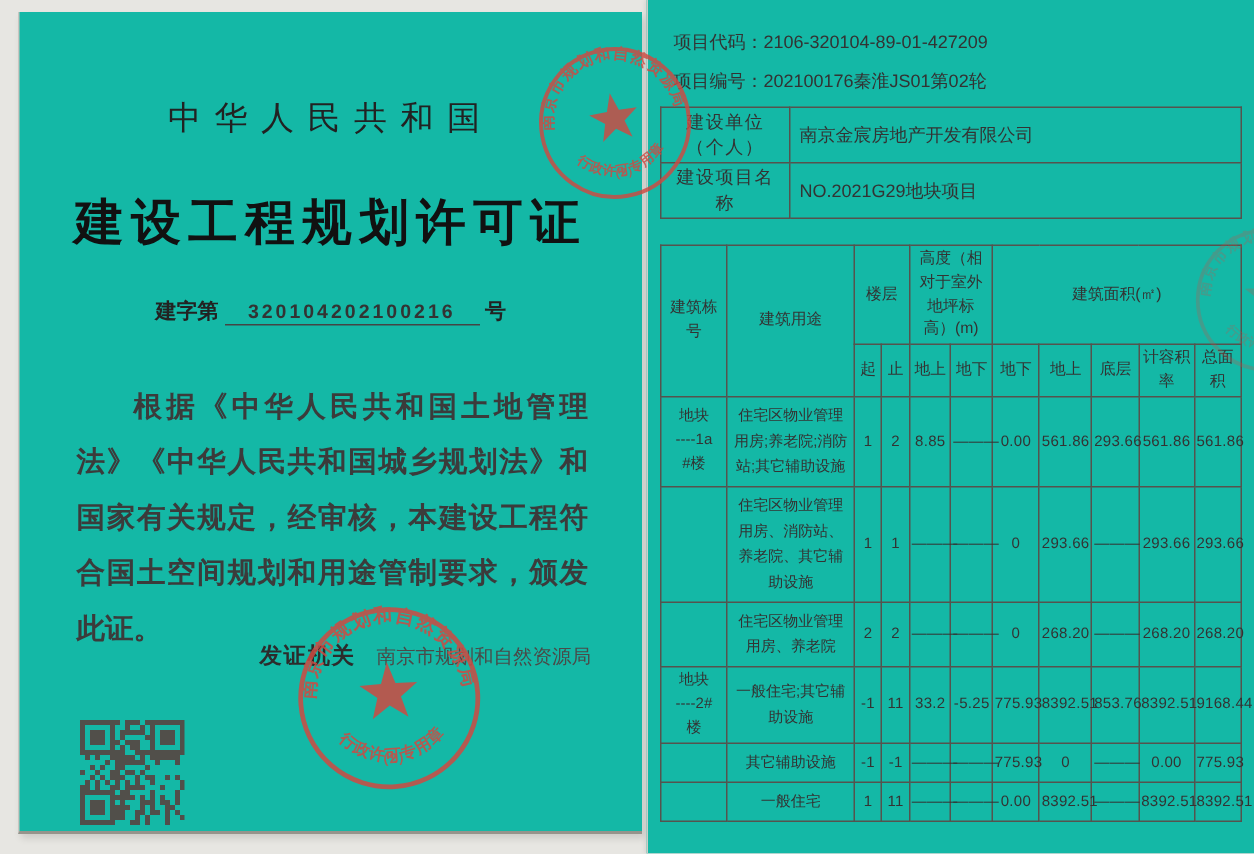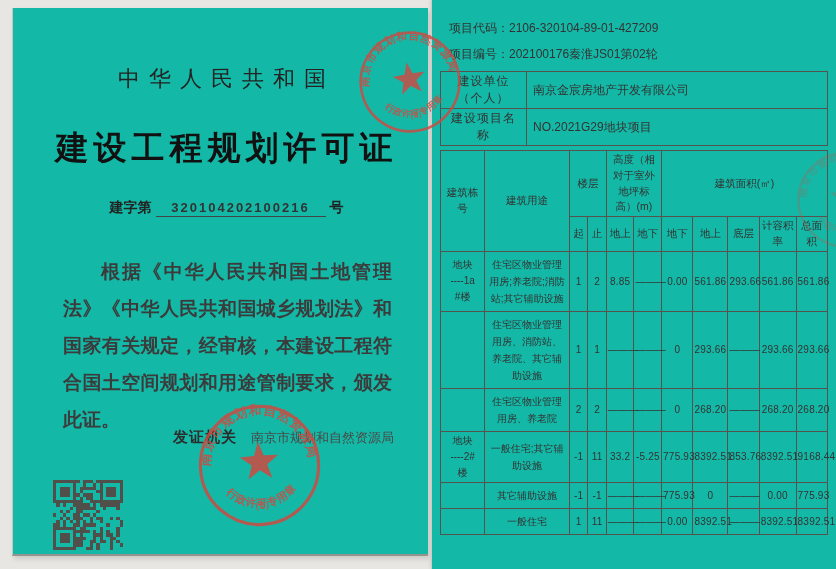--- a/index.html
+++ b/index.html
@@ -3,21 +3,21 @@
 <meta charset="utf-8">
 <style>
   * { margin:0; padding:0; box-sizing:border-box; }
   html,body { width:836px; height:569px; }
   body { font-family:"Liberation Sans","DejaVu Sans",sans-serif; background:#e7e6e2; position:relative; overflow:hidden; }
   .canvas { position:absolute; inset:0; }
 
   .page { position:absolute; background:#14b8a6; }
   .page-left { left:12px; top:8px; width:416px; height:548px;
     border-bottom:2px solid #96948c; border-left:1px solid #c8c6c0;
-    box-shadow:2px 3px 5px rgba(0,0,0,.12);padding-left:12px; }
+    box-shadow:2px 3px 5px rgba(0,0,0,.12); }
   .page-right { left:431px; top:0; width:405px; height:569px;
     border-left:1px solid #cfcdc7; box-shadow:-1px 0 3px rgba(0,0,0,.08); }
 
   
   .country { margin-top:56px; text-align:center; font-family:"Liberation Serif","DejaVu Serif",serif;
     font-size:22px; letter-spacing:9px; color:#222; }
   .cert-title { margin-top:32px; text-align:center; font-weight:bold; font-size:33px;
     letter-spacing:5px; color:#111; }
   .permit-line { margin-top:28px; text-align:center; font-size:14px; color:#222;font-weight:bold; }
   .permit-line .num { display:inline-block; min-width:170px; border-bottom:1px solid #444;
@@ -33,21 +33,21 @@
 
   .stamp { position:absolute; color:#cf4a42; pointer-events:none; }
   .stamp svg { width:100%; height:100%; }
   .stamp-top { left:357px; top:29px; width:106px; height:106px; opacity:.82; transform:rotate(-10deg); }
   .stamp-issue { left:196px; top:402px; width:127px; height:127px; opacity:.85; transform:rotate(-4deg); }
   .stamp-edge { left:795px; top:150px; width:100px; height:100px; opacity:.25; }
 
   
   .hdr-line1 { margin:20px 0 0 17px; font-size:12px; color:#333; }
   .hdr-line2 { margin:9px 17px 0 17px; font-size:12px; color:#333; display:flex; justify-content:space-between; }
-  .info-table { margin:8px auto 4px; width:388px; border-collapse:collapse; font-size:12px; color:#333;padding-left:34px; }
+  .info-table { margin:8px auto 17px; width:388px; border-collapse:collapse; font-size:12px; color:#333;padding-left:34px; }
   .info-table td { border:1px solid #55534e; height:22px; padding:1px 6px; }
   .info-table td.lbl { width:86px; text-align:center; letter-spacing:1px; }
 
   .main-table { margin:0 auto; width:388px; border-collapse:collapse; table-layout:fixed;
     font-size:10px; color:#333; }
   .main-table th, .main-table td { border:1px solid #55534e; padding:1px 1px; text-align:center;
     font-weight:normal; vertical-align:middle; }
   .main-table thead th { font-size:10.5px; line-height:1.5; }
   .main-table td.block-cell { white-space:pre-line; line-height:1.6; }
   .main-table td.use-cell { line-height:1.7; padding:4px 2px; }

